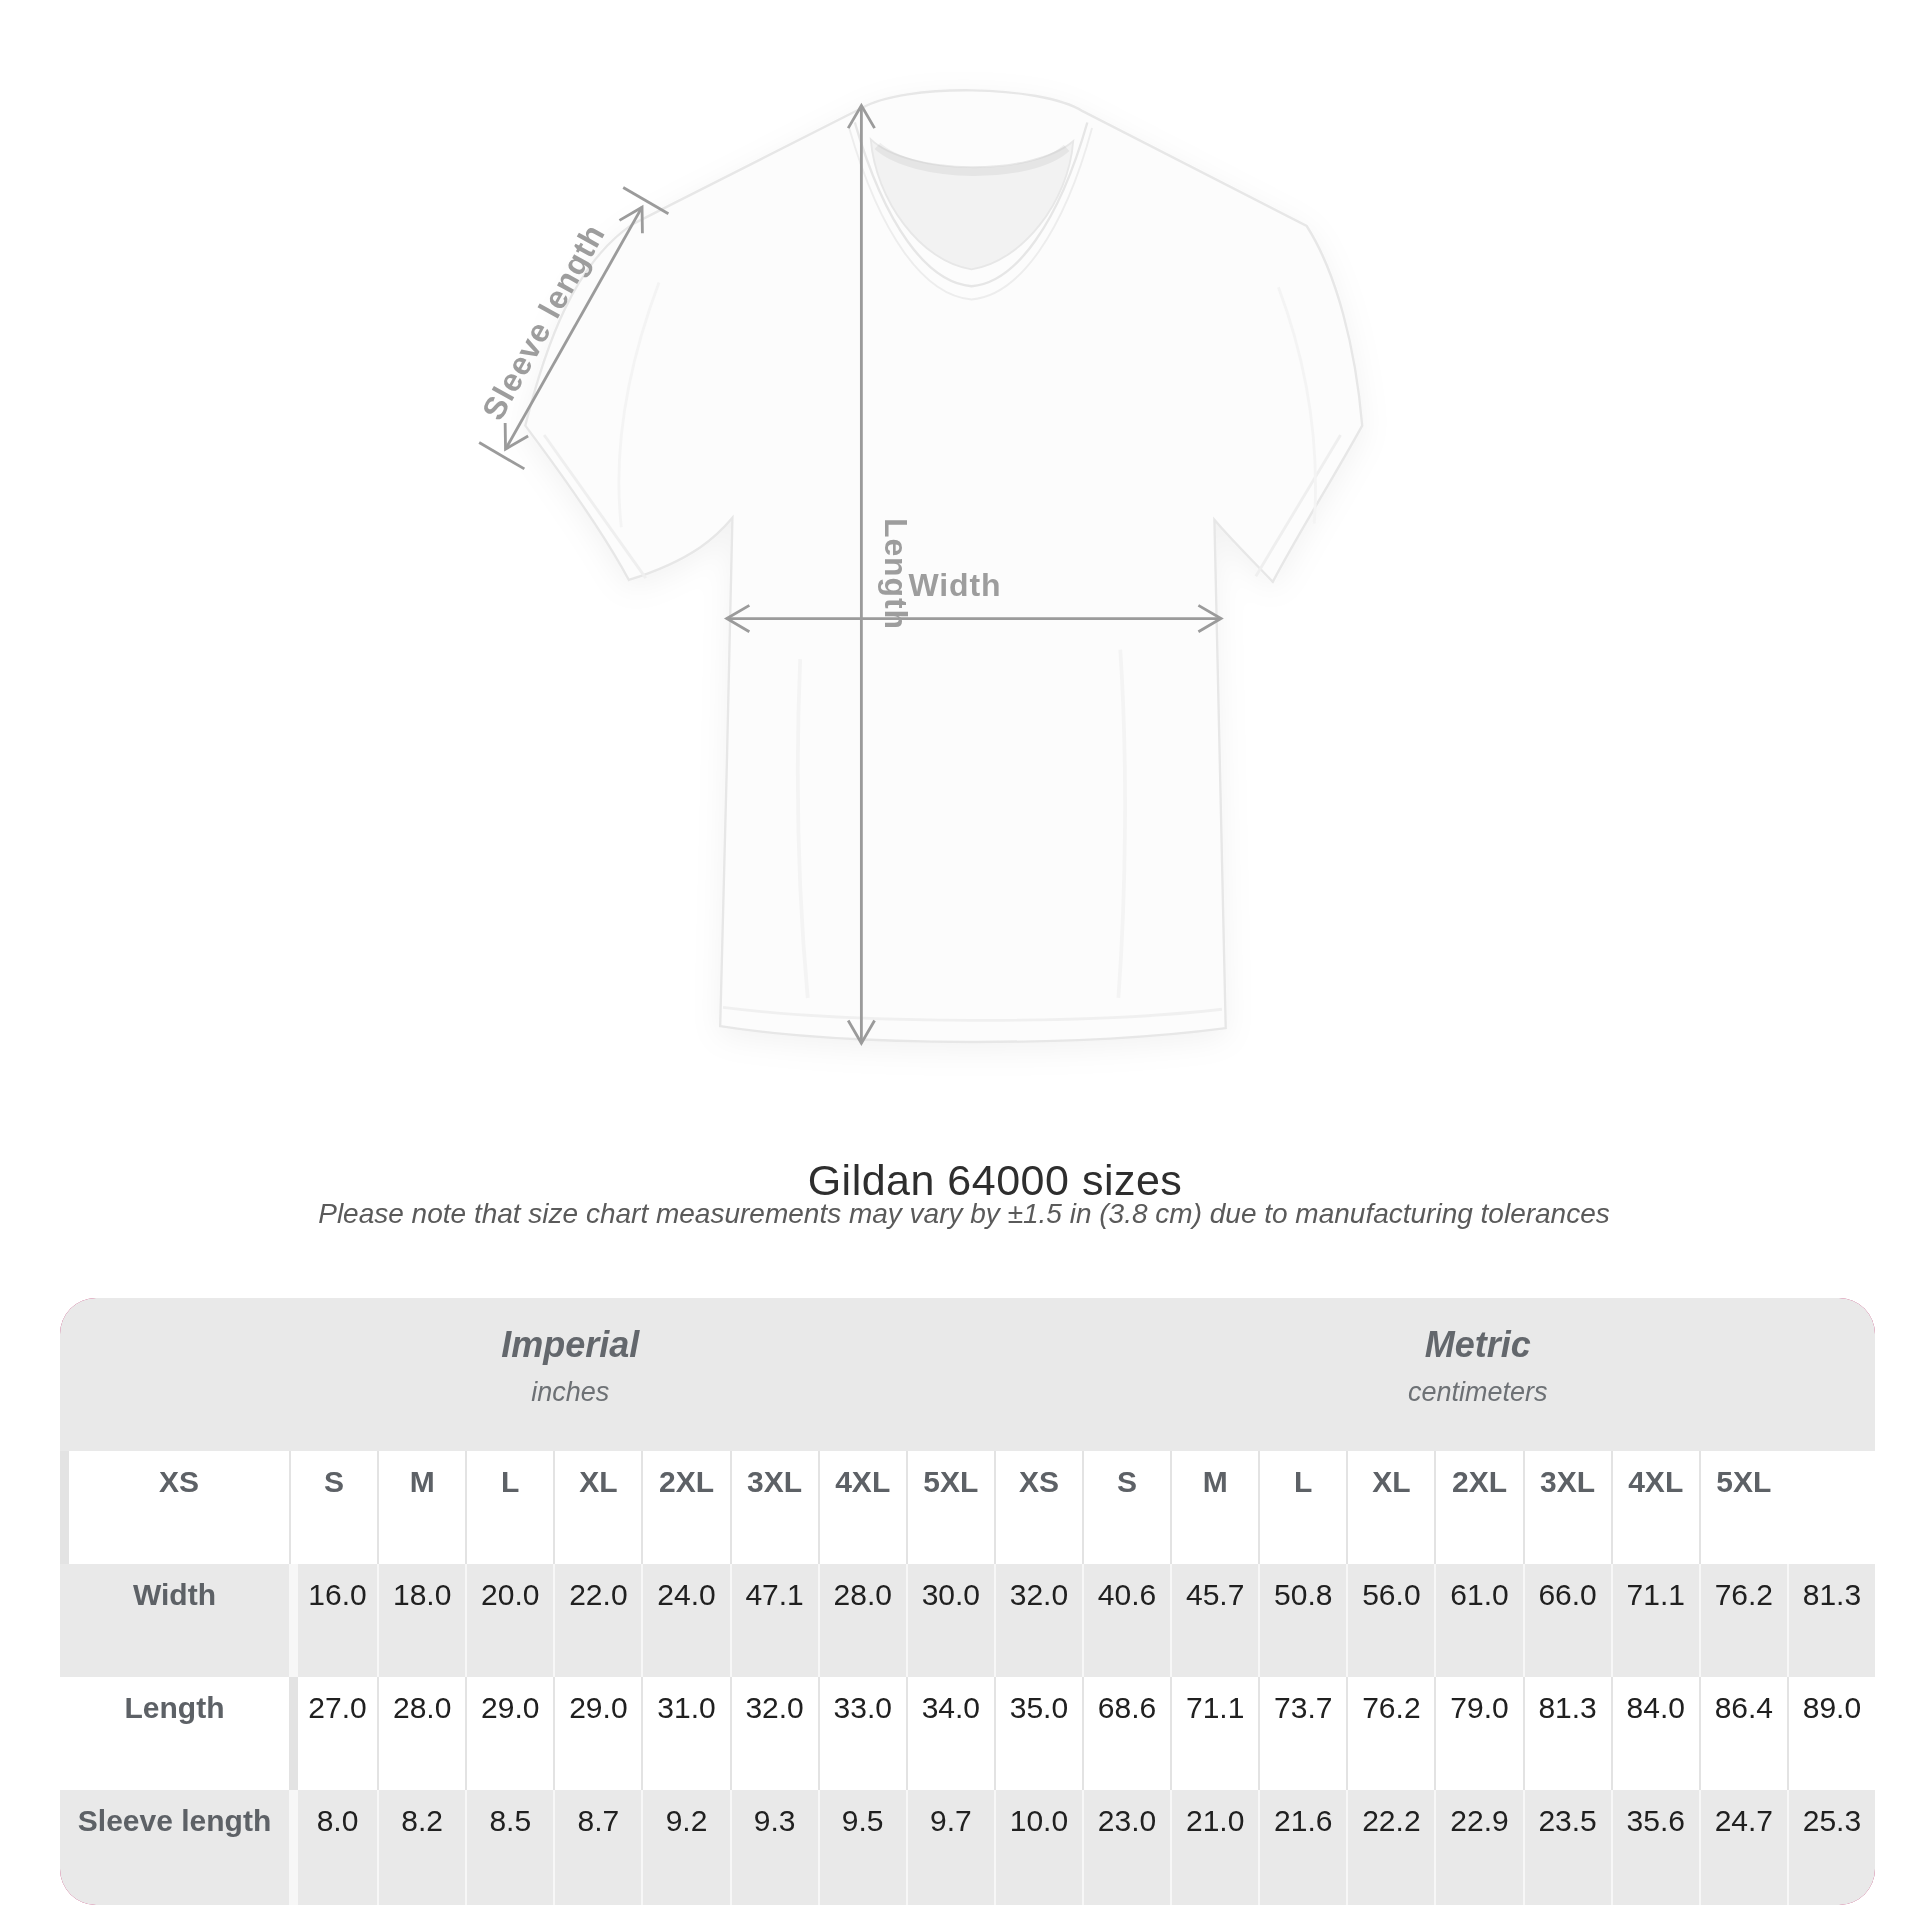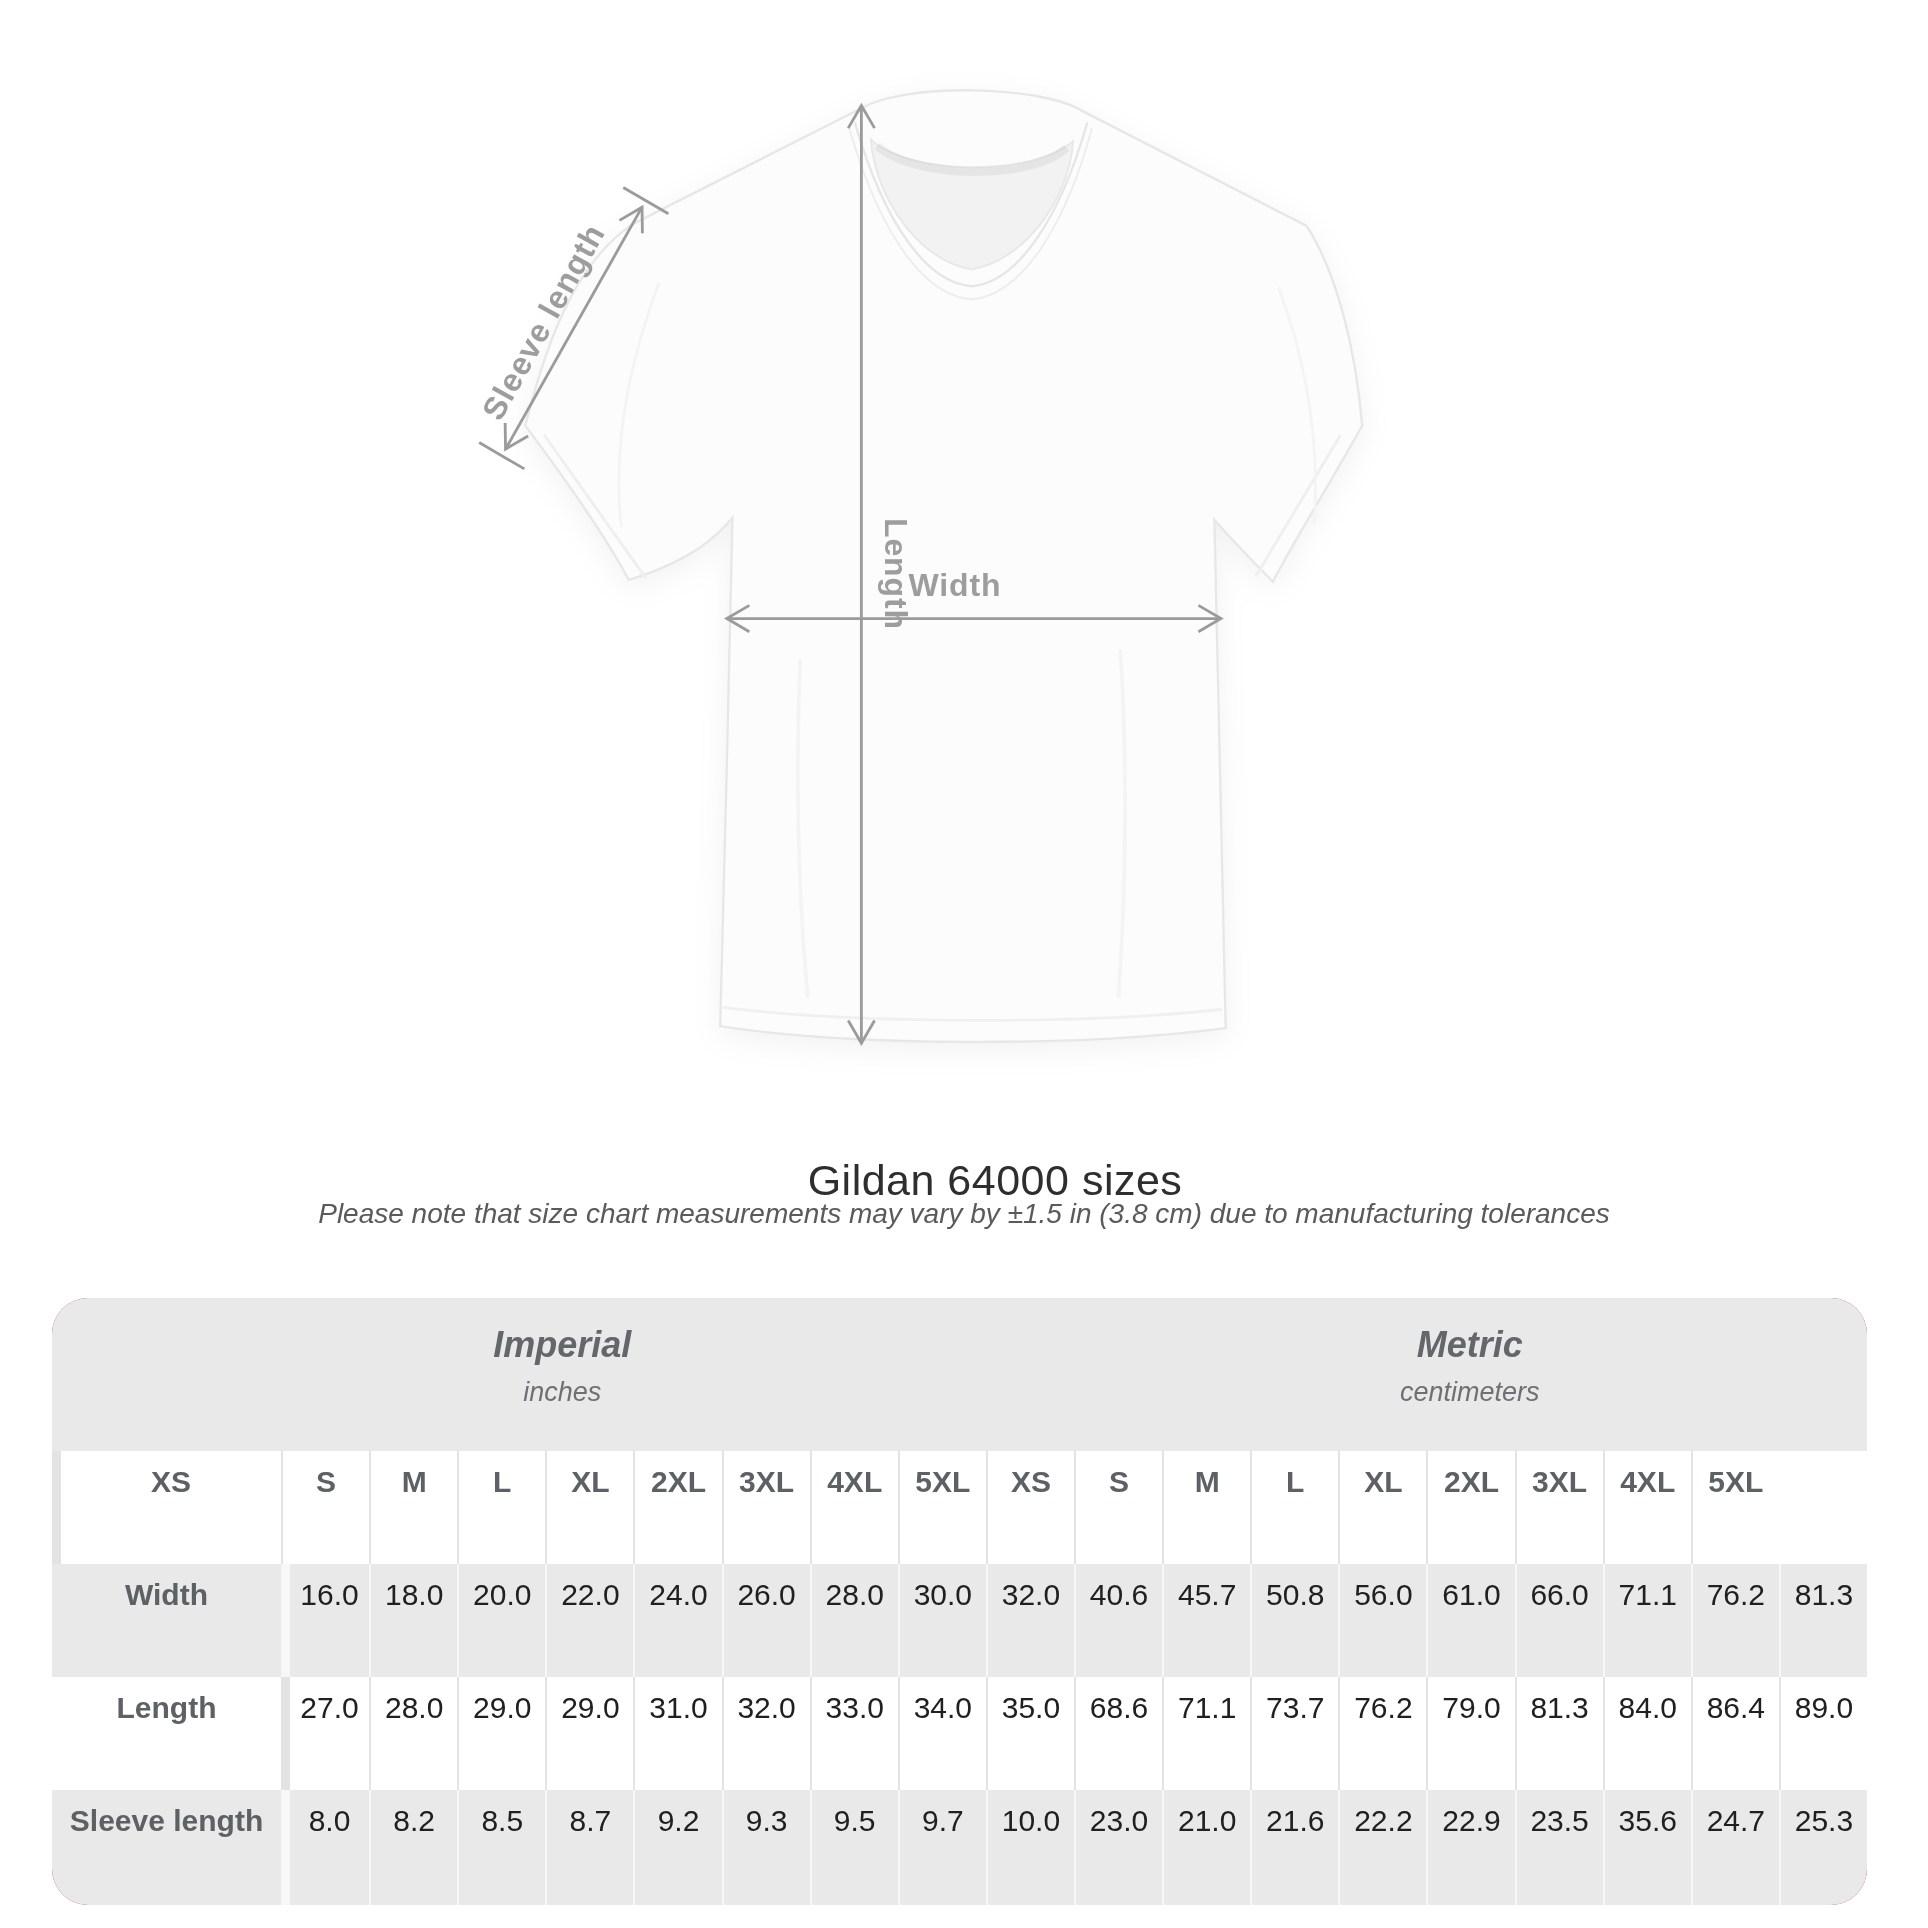--- a/index.html
+++ b/index.html
@@ -21,21 +21,21 @@
   .title{
     position:absolute;left:16px;top:1141px;width:100%;margin:15px;text-align:center;
     font-size:43px;font-weight:normal;color:#2e2e2e;letter-spacing:0.5px;
   }
   .note{
     position:absolute;left:0;top:1198px;width:100%;margin:0;text-align:center;
     font-size:28px;font-style:italic;color:#5a5a5a;
   }
   
   .table{
-    position:absolute;left:52px;top:1298px;width:1815px;
+    position:absolute;left:60px;top:1298px;width:1815px;
     border-radius:36px;overflow:hidden;background:#be185d;
   }
   .band{display:flex;height:153px;background:#e9e9e9;}
   .band-sec{display:flex;flex-direction:column;align-items:center;justify-content:flex-start;padding-top:26px;}
   .band-sec.imperial{width:1021px;}
   .band-sec.metric{width:795px;}
   .band-title{font-size:36px;font-weight:bold;font-style:italic;color:#63676c;}
   .band-unit{margin-top:11.3px;font-size:27px;font-style:italic;color:#6d7175;}
   .grid .row{display:grid;grid-template-columns:229px repeat(18,1fr);height:113px;}
   .grid .row.last{height:115px;}
@@ -145,21 +145,21 @@
           <div class="cell">4XL</div>
           <div class="cell">5XL</div>
         </div>
         <div class="row gray">
           <div class="cell label">Width</div>
           <div class="cell c1">16.0</div>
           <div class="cell">18.0</div>
           <div class="cell">20.0</div>
           <div class="cell">22.0</div>
           <div class="cell">24.0</div>
-          <div class="cell">26.0</div>
+          <div class="cell">47.1</div>
           <div class="cell">28.0</div>
           <div class="cell">30.0</div>
           <div class="cell">32.0</div>
           <div class="cell">40.6</div>
           <div class="cell">45.7</div>
           <div class="cell">50.8</div>
           <div class="cell">56.0</div>
           <div class="cell">61.0</div>
           <div class="cell">66.0</div>
           <div class="cell">71.1</div>

